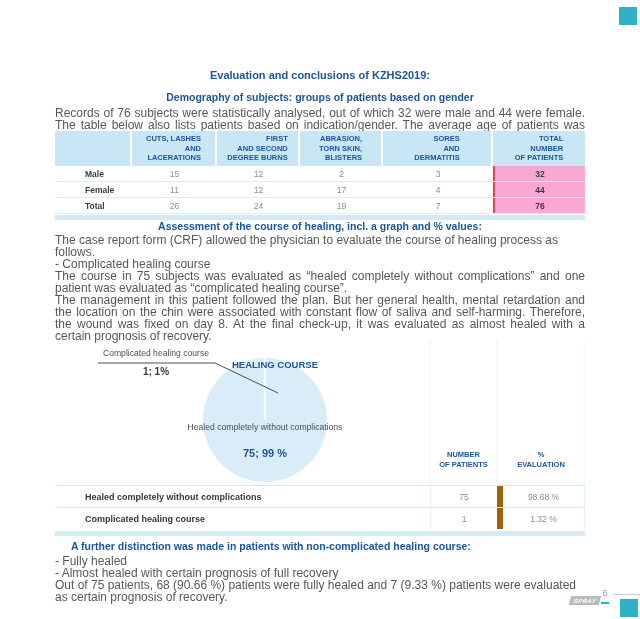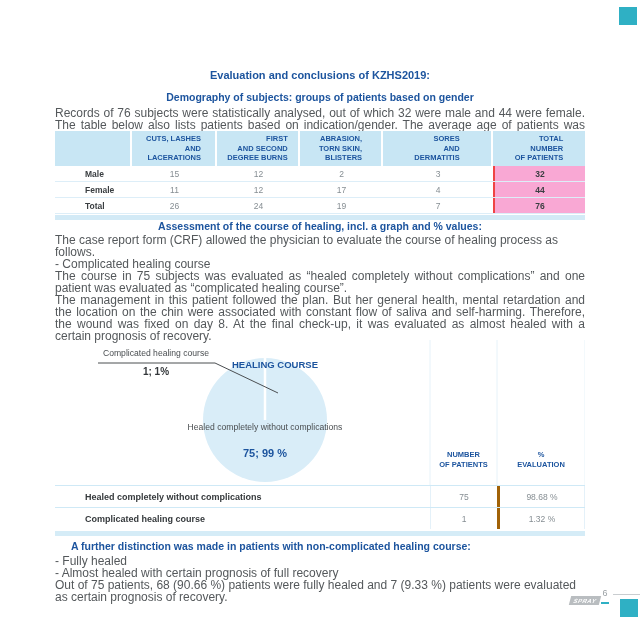--- a/index.html
+++ b/index.html
@@ -43,21 +43,21 @@
             text-align:center;white-space:pre-line;}
   .res-head-num{left:430px;width:67px;}
   .res-head-pct{left:497px;width:88px;}
   .res{left:55px;top:485px;width:530px;}
   .res-row{display:grid;grid-template-columns:375px 67px 88px;height:21px;border-top:1px solid #cfe9f6;}
   .res-row:last-of-type{border-bottom:1px solid #cfe9f6;}
   .res-label{display:flex;align-items:center;padding-left:30px;font-size:9px;font-weight:bold;color:#35393c;}
   .res-num{display:flex;align-items:center;justify-content:center;font-size:8.5px;color:#868e93;
            border-left:1px solid #e4f1f9;}
   .res-pct{display:flex;align-items:center;justify-content:center;font-size:8.5px;color:#868e93;
-           border-left:3px solid #a16207;border-right:1px solid #e4f1f9;}
+           border-left:6px solid #a16207;border-right:1px solid #e4f1f9;}
   .res-strip{height:5px;background:#d5ecf7;margin-top:2px;}
   
   .h-dist{left:55px;top:540px;width:540px;font-size:10.5px;margin-left:16px;}
   .dist-block{left:55px;top:555px;width:530px;}
   
   .logo{left:570px;top:596px;width:30px;height:9px;background:#b9bdc0;transform:skewX(-15deg);
         display:flex;align-items:center;justify-content:center;
         font-size:6px;font-weight:bold;font-style:italic;color:#ffffff;letter-spacing:.5px;}
   .pagenum{left:598px;top:588px;width:14px;font-size:9px;color:#9aa0a4;text-align:center;}
   .page-dash{left:601px;top:602px;width:8px;height:2px;background:#2fb0c4;}

